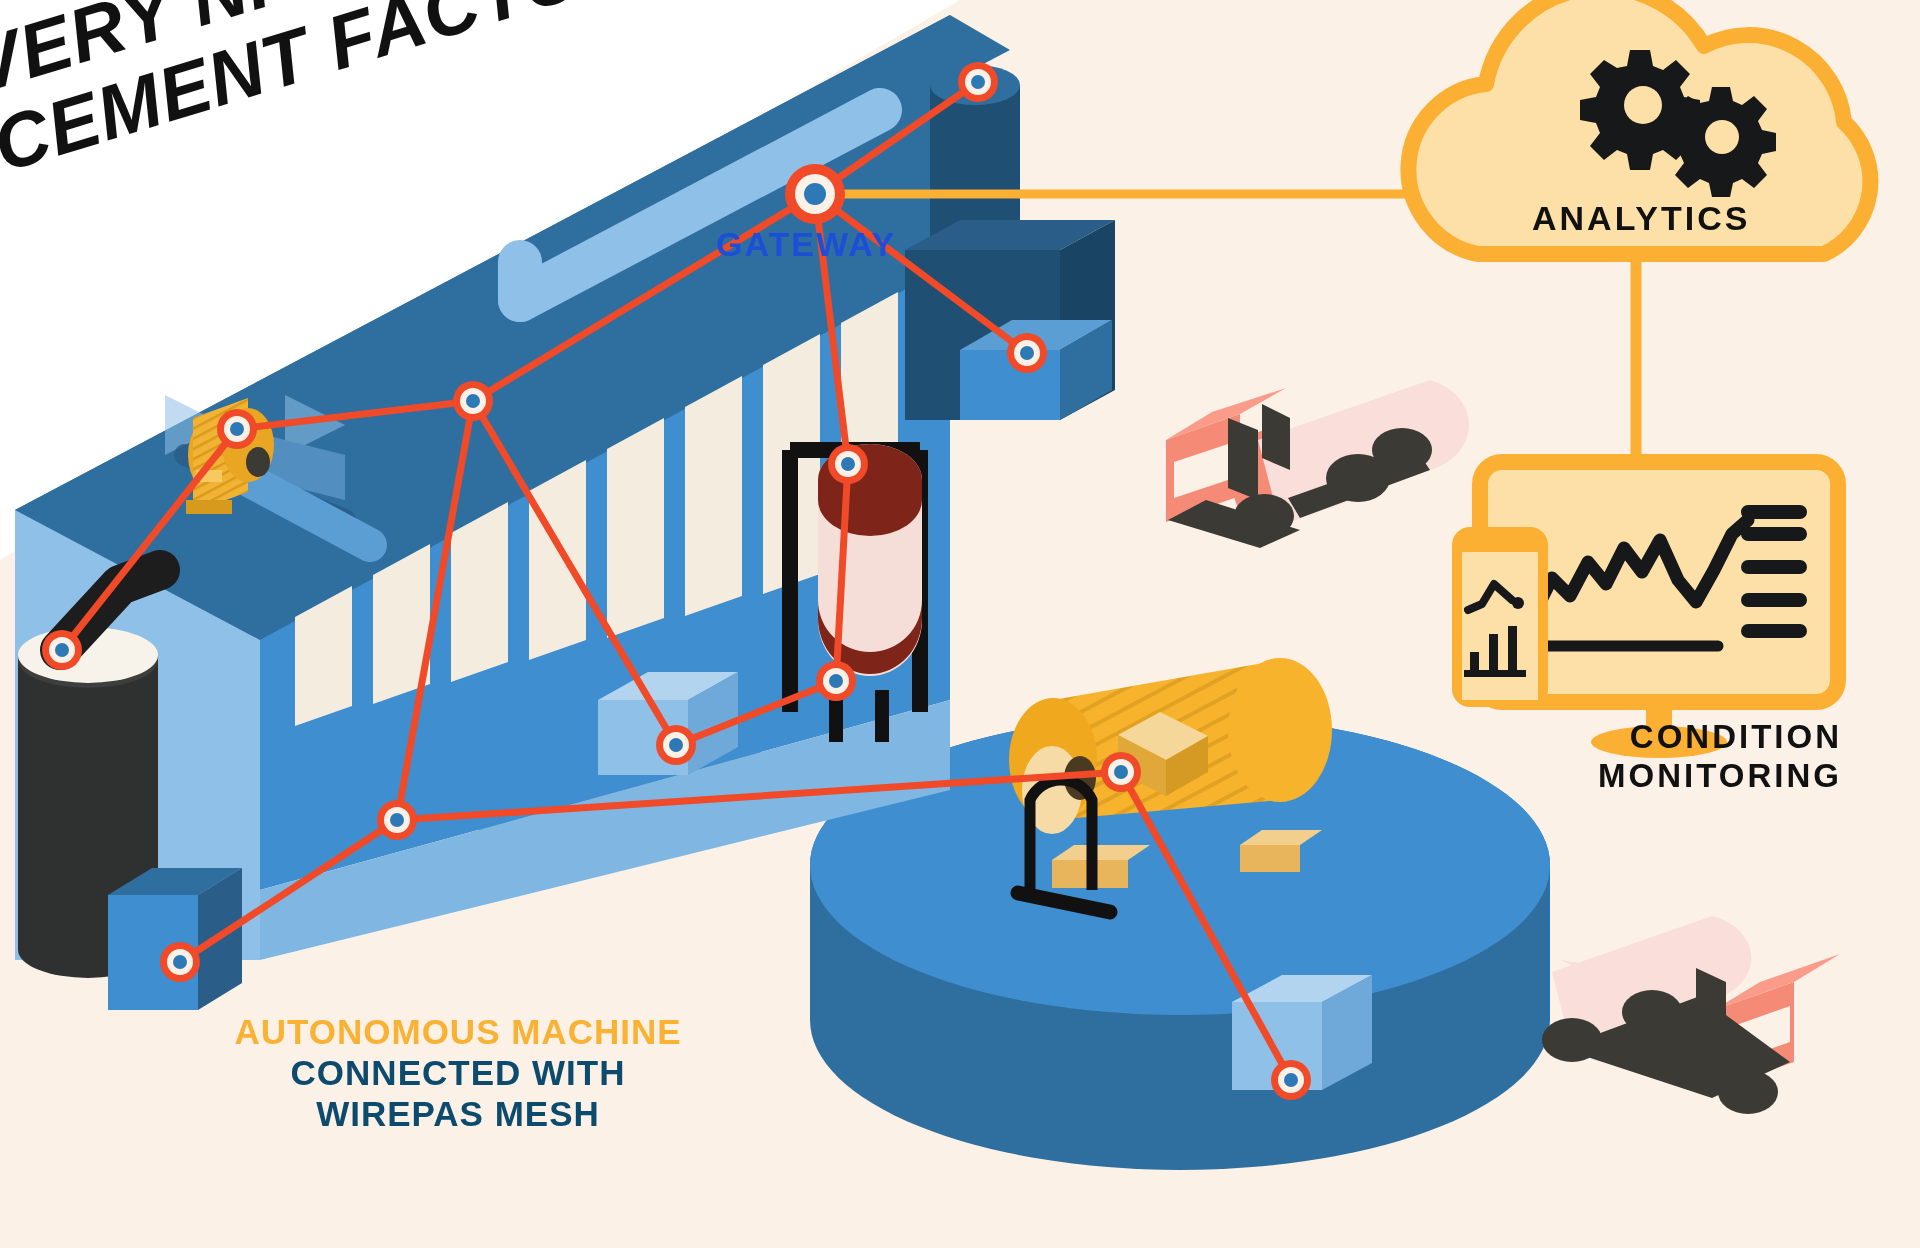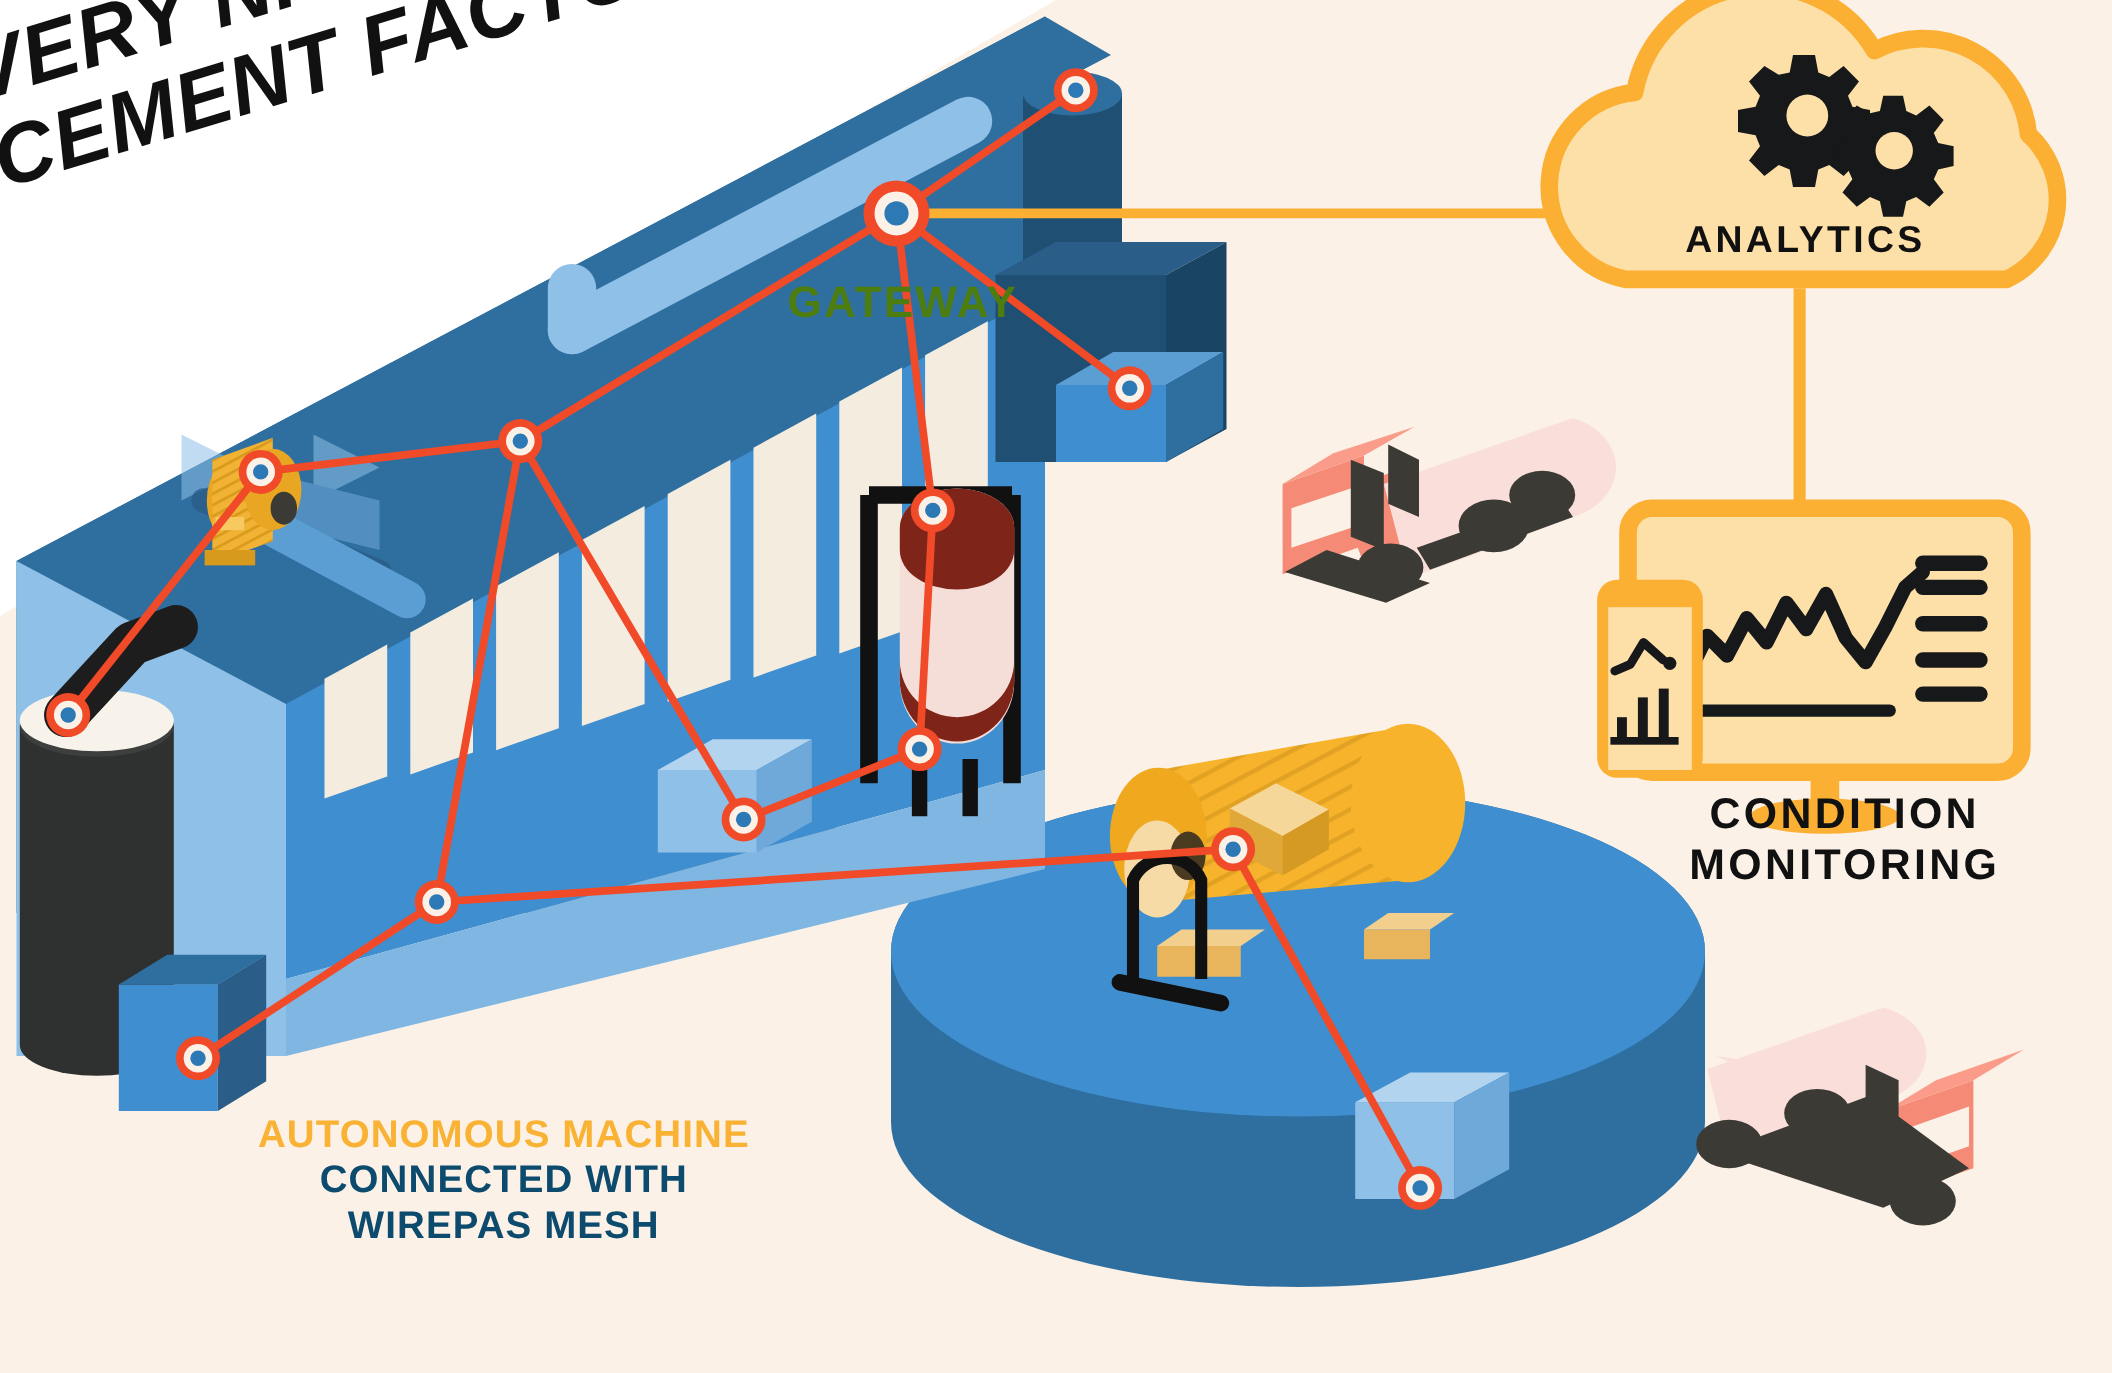--- a/index.html
+++ b/index.html
@@ -6,24 +6,24 @@
   body{width:1920px;height:1248px;overflow:hidden;font-family:"Liberation Sans",sans-serif;}
   #stage{position:relative;width:1920px;height:1248px;background:#fbf1e7;}
   svg{position:absolute;left:0;top:0;}
   .lbl{position:absolute;font-weight:bold;letter-spacing:1px;}
   #title{
     left:-40px;top:30px;width:760px;color:#111;
     font-size:76px;line-height:1.08;font-weight:bold;
     font-style:italic;letter-spacing:1px;
     transform:rotate(-17deg);transform-origin:left top;
   }
-  #gateway-label{left:716px;top:225px;font-size:40px;color:#4d7c0f;letter-spacing:2px;margin-top:28px;}
+  #gateway-label{left:716px;top:225px;font-size:34px;color:#1d4ed8;letter-spacing:2px;}
   #analytics-label{left:1532px;top:199px;font-size:34px;color:#111;letter-spacing:3px;}
-  #cm-label{left:1512px;top:718px;font-size:39px;color:#111;letter-spacing:3px;
-    text-align:center;width:330px;line-height:1.18;}
+  #cm-label{left:1512px;top:718px;font-size:33px;color:#111;letter-spacing:3px;
+    text-align:right;width:330px;line-height:1.18;}
   #caption{left:188px;top:1012px;width:540px;text-align:center;
     font-size:35px;line-height:1.17;letter-spacing:1px;}
   .cap-y{color:#f9b233;display:block;}
   .cap-r{color:#0c4a6e;display:block;}
 </style>
 </head>
 <body>
 
 <div id="stage">
 

